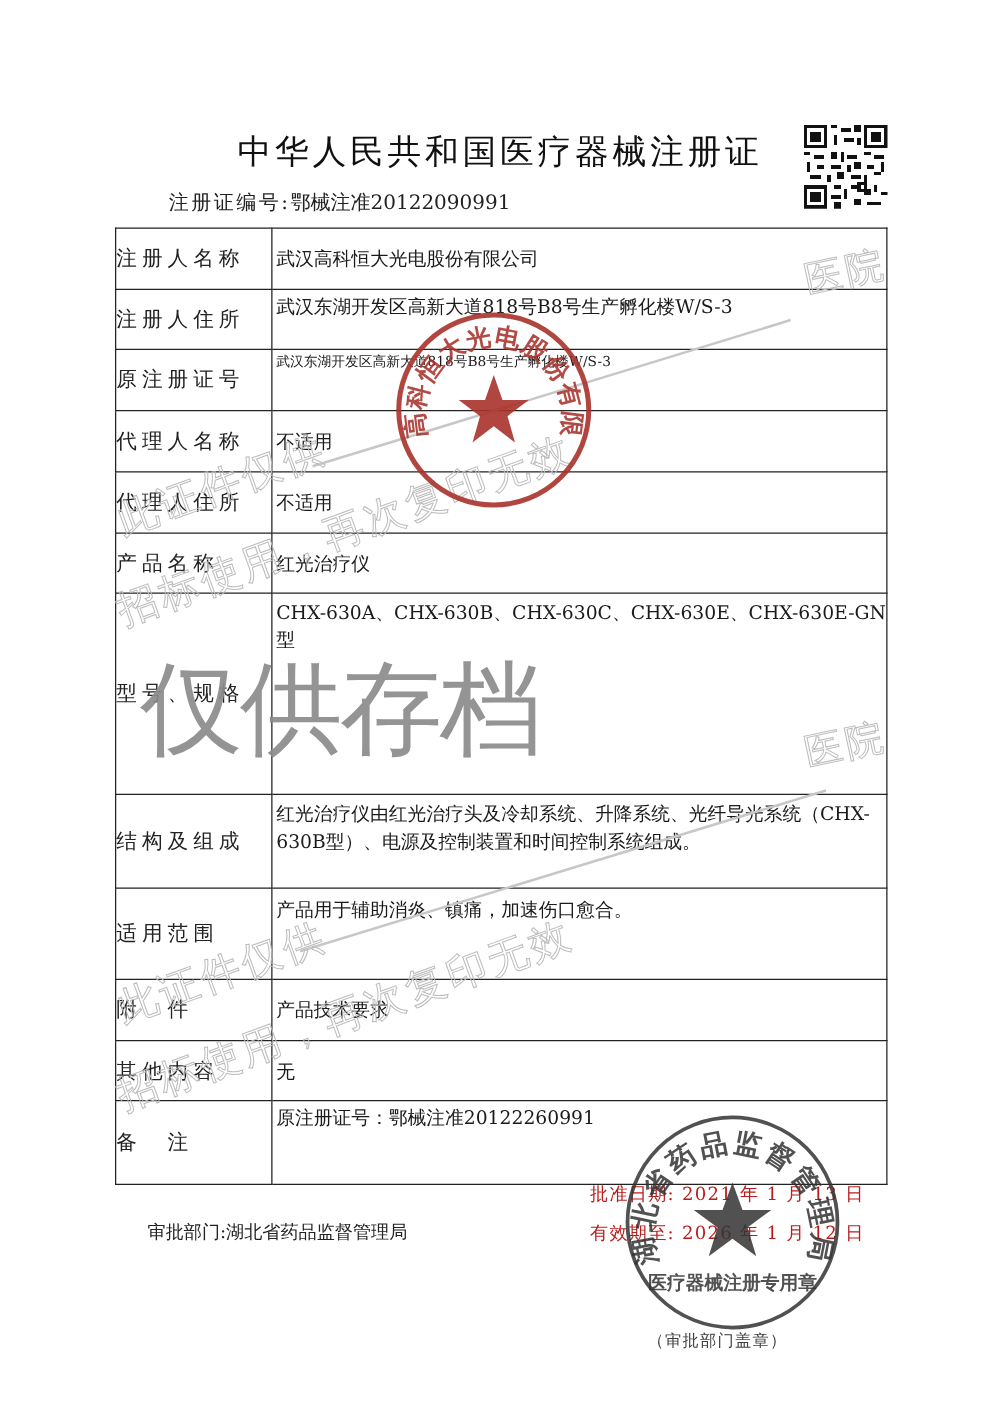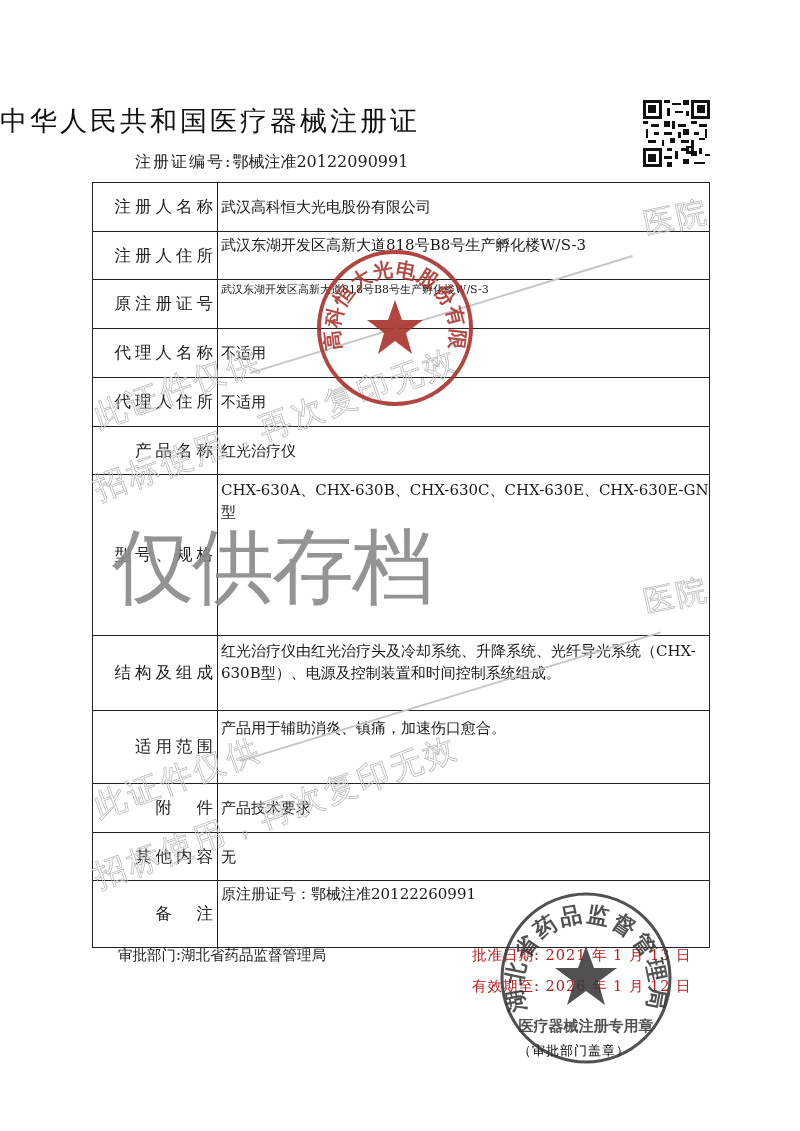--- a/index.html
+++ b/index.html
@@ -1,32 +1,32 @@
 <!DOCTYPE html>
 <html><head>
 <meta charset="utf-8">
 <style>
   html, body { margin:0; padding:0; background:#ffffff; }
   body { width:800px; height:1131px; position:relative; overflow:hidden;
          font-family:"DejaVu Serif","Liberation Serif",serif; color:#1a1a1a; }
-  .title { position:absolute; left:0; width:800px; top:103px; text-align:left;
+  .title { position:absolute; left:0; width:800px; top:103px; text-align:center;
            font-family:"DejaVu Sans","Liberation Sans",sans-serif;
            font-size:27px; letter-spacing:3px; font-weight:500; color:#111; }
   .regno { position:absolute; left:135px; top:152px; font-size:16px; color:#222; }
   .regno .lbl { letter-spacing:2px; }
   .qr { position:absolute; left:643px; top:100px; width:67px; height:67px; }
   table.cert { position:absolute; left:92px; top:182px; width:618px;
                border-collapse:collapse; table-layout:fixed; }
   table.cert td { border:1.4px solid #222; padding:0; vertical-align:top; }
-  td.lab { width:124px; text-align:right; vertical-align:middle !important;
+  td.lab { width:124px; text-align:left; vertical-align:middle !important;
            font-size:16.5px; letter-spacing:4px; color:#222; }
   td.val { font-size:15px; padding:2px 0 0 3px !important; line-height:22px; color:#1a1a1a; }
   td.val.mid { vertical-align:middle !important; padding-top:0 !important; }
   td.val.small { font-size:11px; line-height:16px; }
-  .footer-left { position:absolute; left:118px; top:946px; font-size:14.5px; color:#222; }
+  .footer-left { position:absolute; left:118px; top:976px; font-size:14.5px; color:#222; }
   .footer-right { position:absolute; left:472px; font-size:14.5px; color:#b91c1c; letter-spacing:1px; }
   .wm-gray { position:absolute; font-family:"DejaVu Sans","Liberation Sans",sans-serif;
              color:#8c8c8c; font-size:82px; letter-spacing:-2px; left:112px; top:513px; opacity:0.92; }
   .wm-outline { position:absolute; font-family:"DejaVu Sans","Liberation Sans",sans-serif;
                 color:transparent; -webkit-text-stroke:0.8px #bcbcbc; font-size:32px;
                 transform:rotate(-20deg); transform-origin:left top; white-space:nowrap; letter-spacing:3px; }
   .diag { position:absolute; height:2px; background:#c7c7c7; transform-origin:left center; }
   .stamp { position:absolute; pointer-events:none; }
 </style>
 </head>
@@ -148,21 +148,21 @@
   <span>审批部门:</span><span>湖北省药品监督管理局</span>
 </div>
 <div class="footer-right" style="top:946px">
   <span>批准日期:</span>
   <span>2021 年 1 月 13 日</span>
 </div>
 <div class="footer-right" style="top:977px">
   <span>有效期至:</span>
   <span>2026 年 1 月 12 日</span>
 </div>
-<div class="footer-right" style="top:1042px; left:518px; font-size:13px; color:#000000">（审批部门盖章）</div>
+<div class="footer-right" style="top:1064px; left:518px; font-size:13px; color:#404040">（审批部门盖章）</div>
 
 <div class="diag" style="left:250px; top:372px; width:400px; transform:rotate(-17deg);"></div>
 <div class="diag" style="left:240px; top:760px; width:440px; transform:rotate(-17deg);"></div>
 
 <div class="wm-outline" style="left:88px; top:398px;">此证件仅供</div>
 <div class="wm-outline" style="left:88px; top:470px;">招标使用，再次复印无效</div>
 <div class="wm-outline" style="left:88px; top:788px;">此证件仅供</div>
 <div class="wm-outline" style="left:88px; top:858px;">招标使用，再次复印无效</div>
 <div class="wm-outline" style="left:640px; top:205px; transform:rotate(-12deg); font-size:30px;">医院</div>
 <div class="wm-outline" style="left:640px; top:583px; transform:rotate(-12deg); font-size:30px;">医院</div>

